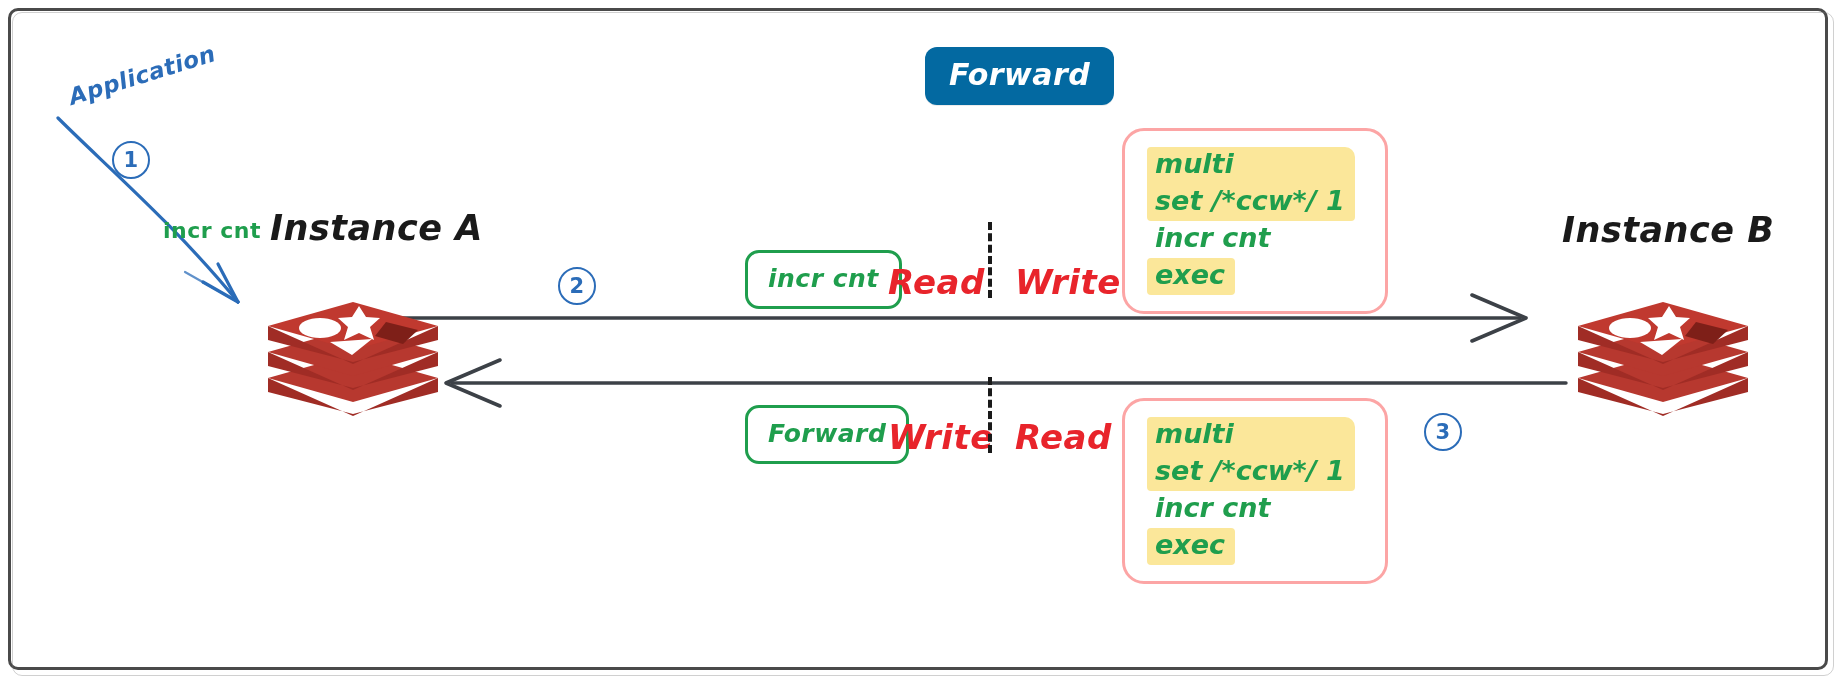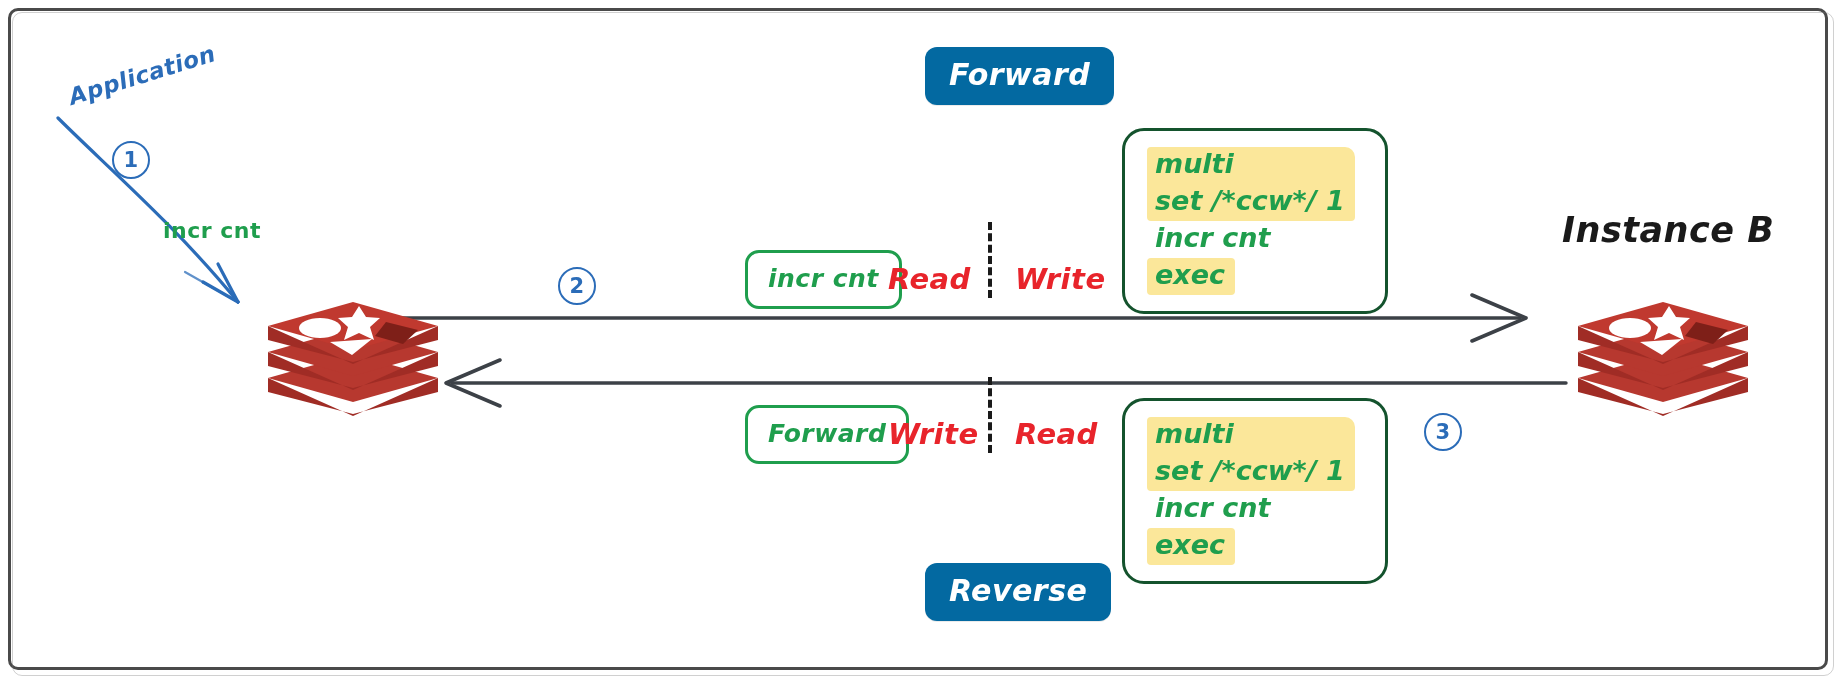--- a/index.html
+++ b/index.html
@@ -116,36 +116,36 @@
     font-weight: 700;
     padding: 11px 20px 13px 20px;
     white-space: nowrap;
     background: #ffffff;
     font-style: italic;
   }
 
   
   .rw-word {
     color: #e8242b;
-    font-size: 29px;
+    font-size: 34px;
     font-weight: 700;
     font-style: italic;
     white-space: nowrap;
   }
 
   
   .dashed-divider {
     width: 0;
     border-left: 4px dashed #1a1a1a;
     height: 76px;
   }
 
   
   .code-panel {
-    border: 3px solid #14532d;
+    border: 3px solid #fca5a5;
     border-radius: 22px;
     background: #ffffff;
     padding: 16px 18px 16px 22px;
     box-sizing: border-box;
   }
   .code-line {
     color: #1f9e4d;
     font-size: 27px;
     font-weight: 700;
     font-style: italic;
@@ -200,20 +200,21 @@
   </svg>
 
   <div class="node hand label-application" style="left:66px; top:62px;">Application</div>
 
   <div class="node" style="left:112px; top:141px;">
     <div class="step-circle hand">1</div>
   </div>
 
   <div class="node hand label-incrcnt-annot" style="left:163px; top:218px;">incr cnt</div>
 
+  <div class="node hand label-instance" style="left:270px; top:208px;">Instance A</div>
 
   <svg class="redis-logo" style="left:258px; top:292px;" width="190" height="130" viewBox="0 0 190 130">
 
     <path d="M10 86 L95 124 L180 86 L180 100 L95 122 L10 100 Z" fill="#a02c25"></path>
     <path d="M10 86 L95 110 L180 86 L95 62 Z" fill="#b7382f"></path>
 
     <path d="M10 60 L95 98 L180 60 L180 74 L95 96 L10 74 Z" fill="#a02c25"></path>
     <path d="M10 60 L95 84 L180 60 L95 36 Z" fill="#b7382f"></path>
 
     <path d="M10 34 L95 72 L180 34 L180 48 L95 70 L10 48 Z" fill="#a02c25"></path>
@@ -281,23 +282,20 @@
     </div>
     <div class="code-row">
       <div class="code-line hl">exec</div>
     </div>
   </div>
 
   <div class="node" style="left:1424px; top:413px;">
     <div class="step-circle hand">3</div>
   </div>
 
-  <div class="node" style="left:925px; top:563px;">
-    <div class="badge hand">Reverse</div>
-  </div>
 
   <div class="node hand label-instance" style="left:1562px; top:210px;text-align:right;">Instance B</div>
 
   <svg class="redis-logo" style="left:1568px; top:292px;" width="190" height="130" viewBox="0 0 190 130">
     <path d="M10 86 L95 124 L180 86 L180 100 L95 122 L10 100 Z" fill="#a02c25"></path>
     <path d="M10 86 L95 110 L180 86 L95 62 Z" fill="#b7382f"></path>
     <path d="M10 60 L95 98 L180 60 L180 74 L95 96 L10 74 Z" fill="#a02c25"></path>
     <path d="M10 60 L95 84 L180 60 L95 36 Z" fill="#b7382f"></path>
     <path d="M10 34 L95 72 L180 34 L180 48 L95 70 L10 48 Z" fill="#a02c25"></path>
     <path d="M10 34 L95 58 L180 34 L95 10 Z" fill="#c0392f"></path>

